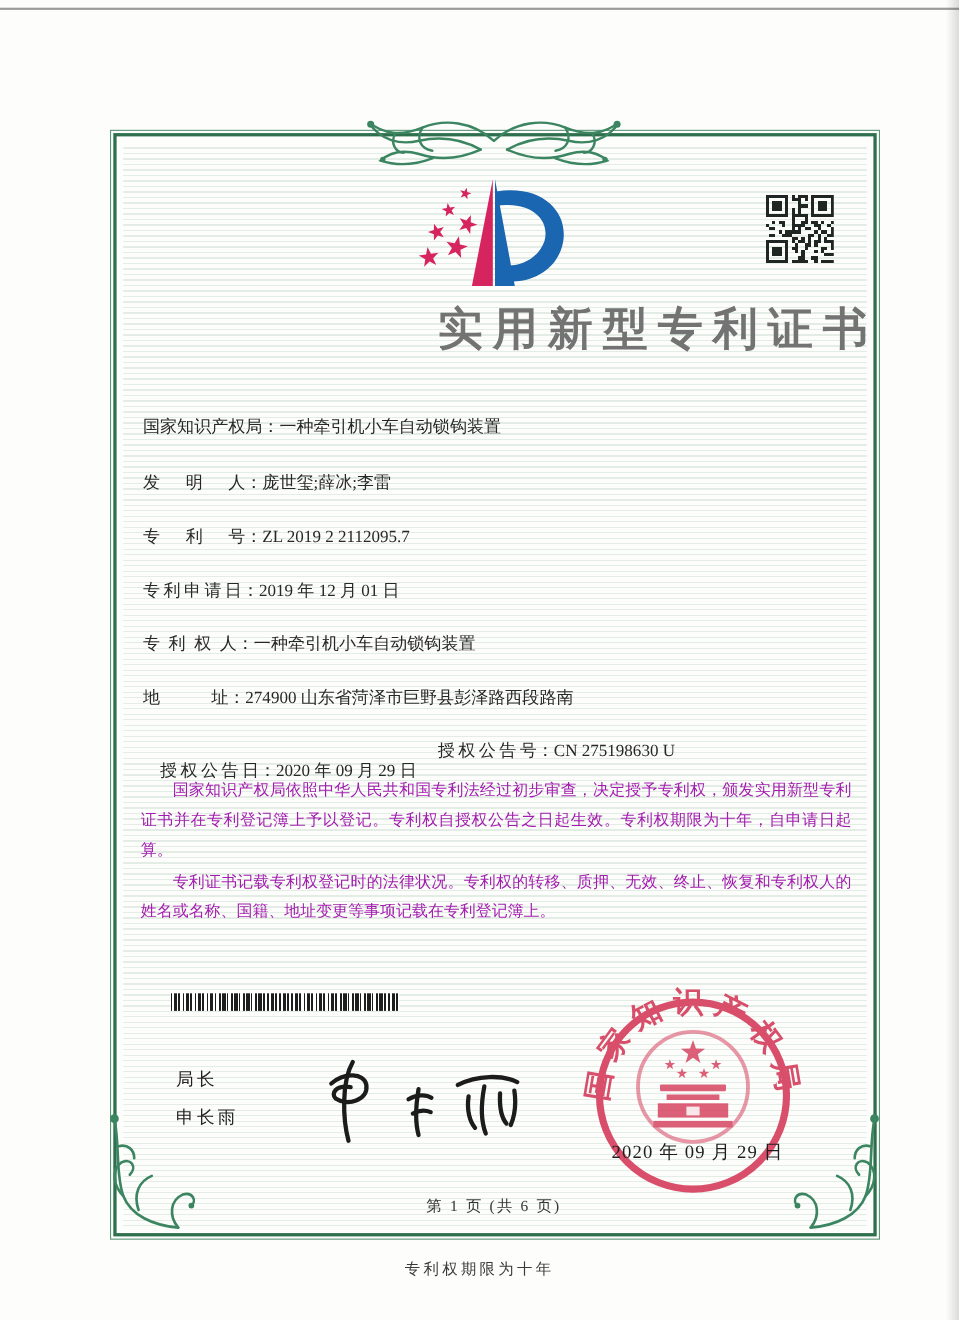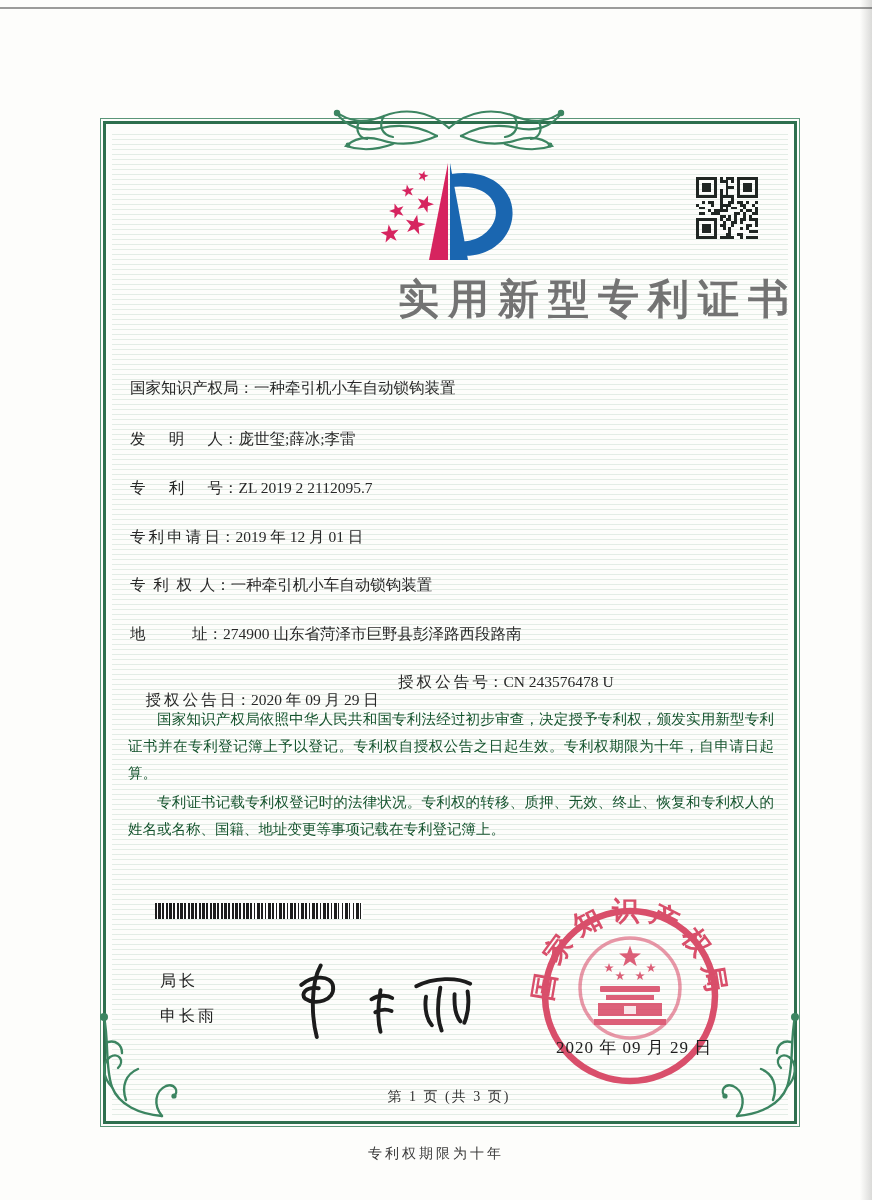--- a/index.html
+++ b/index.html
@@ -27,21 +27,21 @@
   .qr{position:absolute;left:696px;top:177px;width:62px;height:62px;}
   .title{position:absolute;left:100px;top:272px;width:698px;text-align:right;
     font-size:41px;font-weight:700;letter-spacing:9px;color:#737373;}
   
   .row{position:absolute;left:130px;width:660px;font-size:15.5px;white-space:pre;color:#272727;}
   .row .lbl{white-space:pre;}
   .row .val{white-space:pre;margin-top:36px;}
   .grant-no-part{position:absolute;left:268px;top:0;white-space:pre;}
   
   .paras{position:absolute;left:128px;top:706px;width:646px;}
-  .paras p{margin:0 0 2px 0;font-size:14.5px;line-height:27px;text-indent:2em;text-align:justify;color:#14532d;}
+  .paras p{margin:0 0 2px 0;font-size:14.5px;line-height:27px;text-indent:2em;text-align:justify;color:#a21caf;}
   
   .barcode{position:absolute;left:155px;top:903px;width:208px;height:16px;
     background:repeating-linear-gradient(90deg,#1d1d1d 0px,#1d1d1d 1.5px,#fff 1.5px,#fff 3px,#1d1d1d 3px,#1d1d1d 6px,#fff 6px,#fff 7px,#1d1d1d 7px,#1d1d1d 8.5px,#fff 8.5px,#fff 11px);}
   .director-title{position:absolute;left:160px;top:971px;font-size:16px;letter-spacing:3px;color:#222;}
   .director-name{position:absolute;left:160px;top:1006px;font-size:16px;letter-spacing:3px;color:#222;}
   .signature{position:absolute;left:283px;top:948px;}
   
   .seal{position:absolute;left:520px;top:886px;}
   .seal-date{position:absolute;left:556px;top:1036px;font-size:17px;letter-spacing:1px;color:#1d1d1d;}
   
@@ -337,21 +337,21 @@
 
   <div class="row" style="top:378px"><span class="lbl">国家知识产权局：</span><span class="val">一种牵引机小车自动锁钩装置</span></div>
   <div class="row" style="top:429px"><span class="lbl">发　 明　 人：</span><span class="val">庞世玺;薛冰;李雷</span></div>
   <div class="row" style="top:478px"><span class="lbl">专　 利　 号：</span><span class="val">ZL 2019 2 2112095.7</span></div>
   <div class="row" style="top:527px"><span class="lbl">专 利 申 请 日：</span><span class="val">2019 年 12 月 01 日</span></div>
   <div class="row" style="top:575px"><span class="lbl">专 利 权 人：</span><span class="val">一种牵引机小车自动锁钩装置</span></div>
   <div class="row" style="top:624px"><span class="lbl">地　　　址：</span><span class="val">274900 山东省菏泽市巨野县彭泽路西段路南</span></div>
 
   <div class="row" style="top:672px">
     <span><span class="lbl">授 权 公 告 日：</span><span class="val">2020 年 09 月 29 日</span></span>
-    <span class="grant-no-part"><span class="lbl">授 权 公 告 号：</span><span class="val">CN 243576478 U</span></span>
+    <span class="grant-no-part"><span class="lbl">授 权 公 告 号：</span><span class="val">CN 275198630 U</span></span>
   </div>
 
   <div class="paras">
     <p>国家知识产权局依照中华人民共和国专利法经过初步审查，决定授予专利权，颁发实用新型专利证书并在专利登记簿上予以登记。专利权自授权公告之日起生效。专利权期限为十年，自申请日起算。</p>
     <p>专利证书记载专利权登记时的法律状况。专利权的转移、质押、无效、终止、恢复和专利权人的姓名或名称、国籍、地址变更等事项记载在专利登记簿上。</p>
   </div>
 
   <div class="barcode"></div>
 
   <div class="director-title">局长</div>
@@ -392,16 +392,16 @@
         <rect x="86" y="109" width="48" height="5"></rect>
         <rect x="78" y="117" width="64" height="13"></rect>
         <rect x="74" y="133" width="72" height="6"></rect>
         <rect x="104" y="120" width="12" height="8" fill="#fff" opacity="0.85"></rect>
       </g>
     </g>
   </svg>
 
   <div class="seal-date">2020 年 09 月 29 日</div>
 
-  <div class="page-no">第 1 页 (共 3 页)</div>
+  <div class="page-no">第 1 页 (共 6 页)</div>
   <div class="footer-note">专利权期限为十年</div>
 
 </div>
 
 </body></html>

